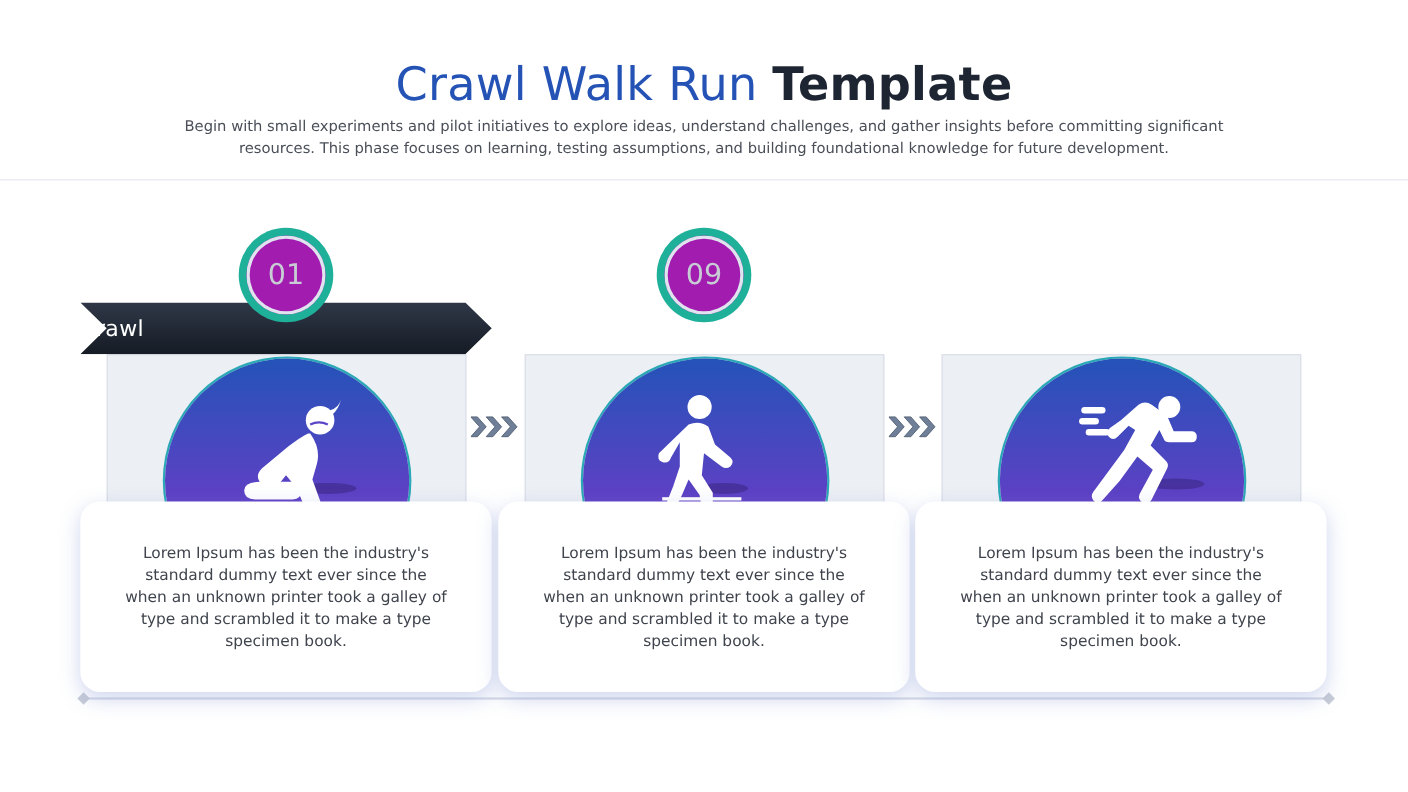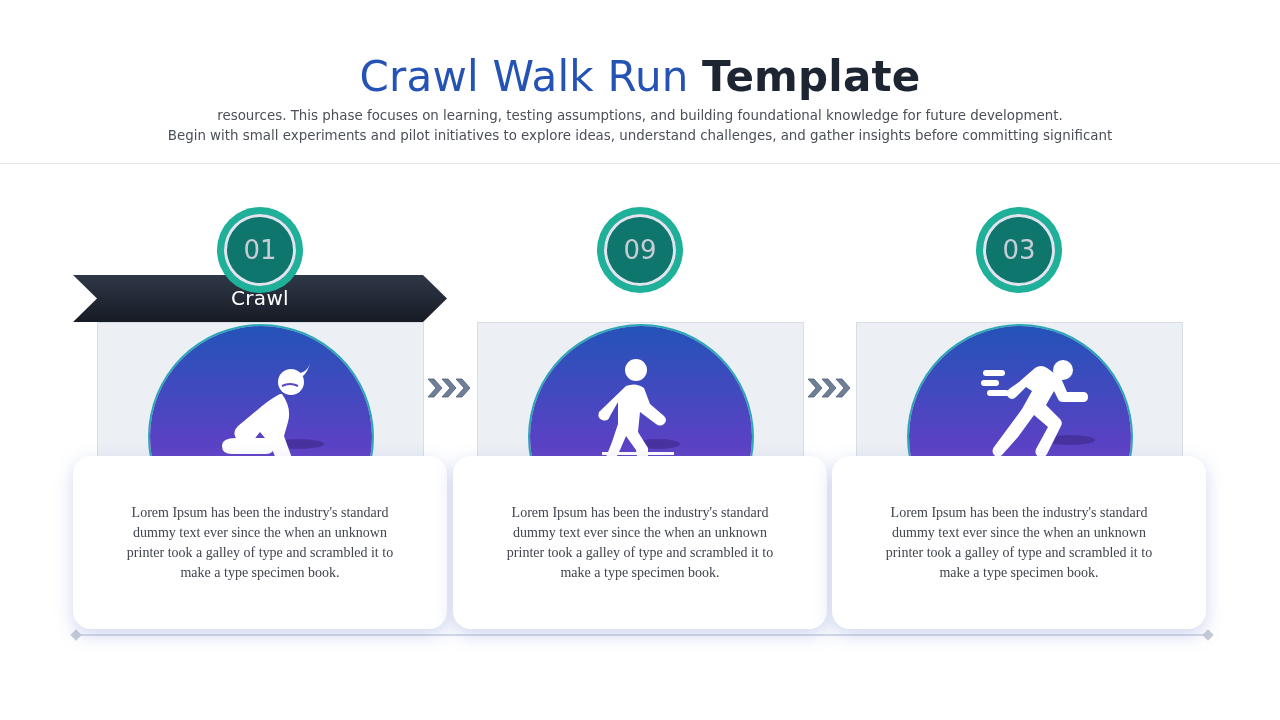--- a/index.html
+++ b/index.html
@@ -11,42 +11,42 @@
   .title .t-blue { color: #2553b5; }
   .title .t-dark { color: #1e2532; font-weight: 600; }
   .subtitle { position: absolute; top: 106px; left: 140px; width: 1000px; text-align: center; font-size: 13.4px; line-height: 20px; color: #4a4f58; }
 
   .bottom-line { position: absolute; left: 75px; top: 634px; width: 1133px; height: 2px; background: #d6dbe6; }
   .dot { position: absolute; top: 631px; width: 8px; height: 8px; background: #c7ccd7; transform: rotate(45deg); }
 
   .step { position: absolute; top: 205px; width: 380px; height: 430px; }
   .panel { position: absolute; left: 24px; top: 117px; width: 327px; height: 140px; background: #eceff4; border: 1px solid #d9dde5; }
   .badge { position: absolute; left: 144px; top: 2px; width: 86px; height: 86px; border-radius: 50%; background: #1fb09a; }
-  .badge-inner { position: absolute; left: 7px; top: 7px; width: 72px; height: 72px; border-radius: 50%; background: #0f766e; box-shadow: inset 0 0 0 3px #dfe4ee; display: flex; align-items: center; justify-content: center; font-size: 26px; color: #c8ccd4; }
+  .badge-inner { position: absolute; left: 7px; top: 7px; width: 72px; height: 72px; border-radius: 50%; background: #a21caf; box-shadow: inset 0 0 0 3px #dfe4ee; display: flex; align-items: center; justify-content: center; font-size: 26px; color: #c8ccd4; }
   .banner { position: absolute; left: 0; top: 70px; width: 380px; height: 47px; }
   .banner svg { position: absolute; left: 0; top: 0; }
-  .banner-label { position: absolute; left: 0; top: 0; width: 374px; height: 47px; line-height: 47px; text-align: center; color: #ffffff; font-size: 20px; letter-spacing: 0.3px; }
+  .banner-label { position: absolute; left: 0; top: 0; width: 374px; height: 47px; line-height: 47px; color: #ffffff; font-size: 20px; letter-spacing: 0.3px; }
   .icon-circle { position: absolute; left: 77px; top: 121px; width: 222px; height: 222px; border-radius: 50%; background: linear-gradient(180deg, #2453b8 0%, #5c41c4 55%, #8a30cf 100%); box-shadow: 0 0 0 2px #2aa8b5; overflow: hidden; }
   .icon-circle svg { position: absolute; left: 0; top: 0; }
-  .card { position: absolute; left: 0; top: 251px; width: 374px; height: 173px; background: #ffffff; border-radius: 18px; box-shadow: 0 6px 18px rgba(120,140,210,0.35); display: flex; align-items: center; justify-content: center; padding: 0 40px; font-family: Liberation Serif, serif; }
+  .card { position: absolute; left: 0; top: 251px; width: 374px; height: 173px; background: #ffffff; border-radius: 18px; box-shadow: 0 6px 18px rgba(120,140,210,0.35); display: flex; align-items: center; justify-content: center; padding: 0 40px; }
   .card-text { text-align: center; font-size: 14px; line-height: 20px; color: #3f444d; }
 
   .chevrons { position: absolute; top: 377px; }
 </style>
 </head>
 <body>
 
 <div class="header">
   <div class="title">
     <span class="t-blue">Crawl Walk Run</span>
     <span class="t-dark">Template</span>
   </div>
   <div class="subtitle">
+    <div>Begin with small experiments and pilot initiatives to explore ideas, understand challenges, and gather insights before committing significant</div>
     <div>resources. This phase focuses on learning, testing assumptions, and building foundational knowledge for future development.</div>
-    <div>Begin with small experiments and pilot initiatives to explore ideas, understand challenges, and gather insights before committing significant</div>
   </div>
 </div>
 
 <div class="bottom-line"></div>
 <div class="dot" style="left:72px"></div>
 <div class="dot" style="left:1204px"></div>
 
 <div class="step" style="left:73px">
   <div class="panel"></div>
   <div class="icon-circle">
@@ -108,23 +108,20 @@
       <ellipse cx="160" cy="114" rx="26" ry="5" fill="rgba(40,20,90,0.35)"></ellipse>
       <g fill="#ffffff">
         <circle cx="154" cy="44" r="10"></circle>
         <rect x="74" y="44" width="22" height="6" rx="3"></rect>
         <rect x="72" y="54" width="18" height="6" rx="3"></rect>
         <rect x="78" y="64" width="22" height="6" rx="3"></rect>
         <path d="M110 56 l16 -14 q6 -4 12 0 l14 10 l6 14 h16 q5 0 5 5 q0 5 -5 5 h-20 q-4 0 -5 -3 l-4 -8 l-8 14 l14 14 q3 3 1 7 l-14 28 q-3 5 -8 3 q-5 -3 -3 -8 l12 -22 l-14 -12 l-16 22 l-16 18 q-4 4 -8 0 q-3 -4 0 -8 l28 -38 l10 -18 l-6 -4 l-10 10 q-4 4 -8 0 q-3 -4 1 -8 z"></path>
       </g>
     </svg>
   </div>
-  <div class="badge">
-    <div class="badge-inner">03</div>
-  </div>
   <div class="card">
     <div class="card-text">Lorem Ipsum has been the industry's standard dummy text ever since the when an unknown printer took a galley of type and scrambled it to make a type specimen book.</div>
   </div>
 </div>
 
 <svg class="chevrons" style="left:428px" width="46" height="22" viewBox="0 0 46 22">
   <g fill="#6e7f97" stroke="#4f5d73" stroke-width="0.8">
     <polygon points="0,2 6,2 14,11 6,20 0,20 8,11"></polygon>
     <polygon points="14,2 20,2 28,11 20,20 14,20 22,11"></polygon>
     <polygon points="28,2 34,2 42,11 34,20 28,20 36,11"></polygon>

